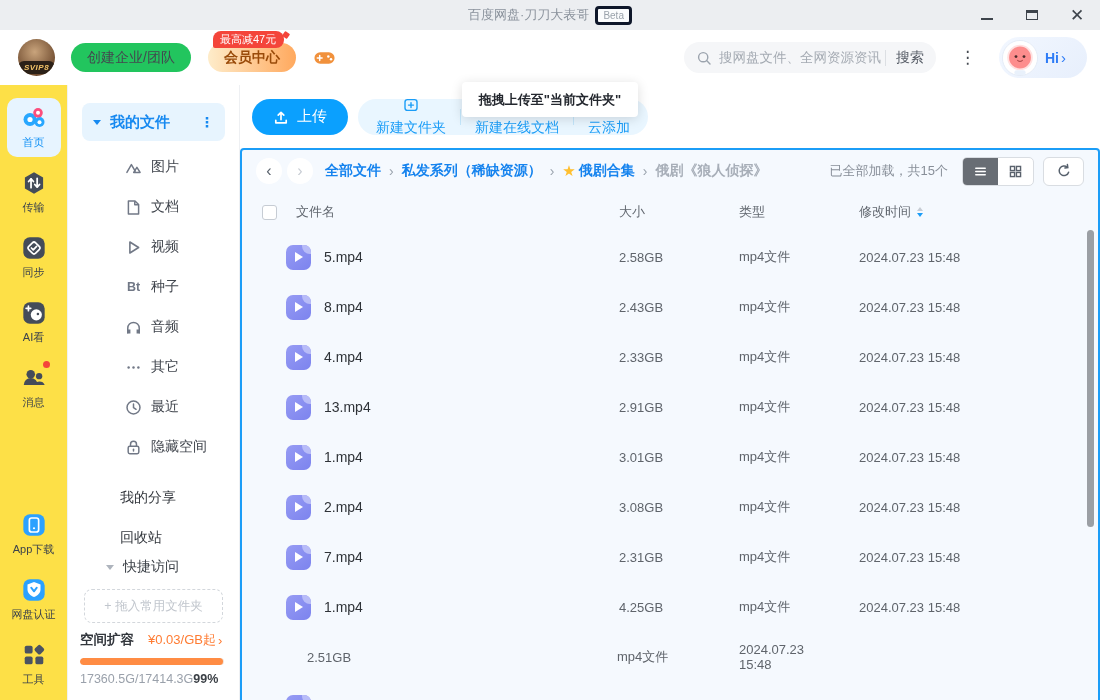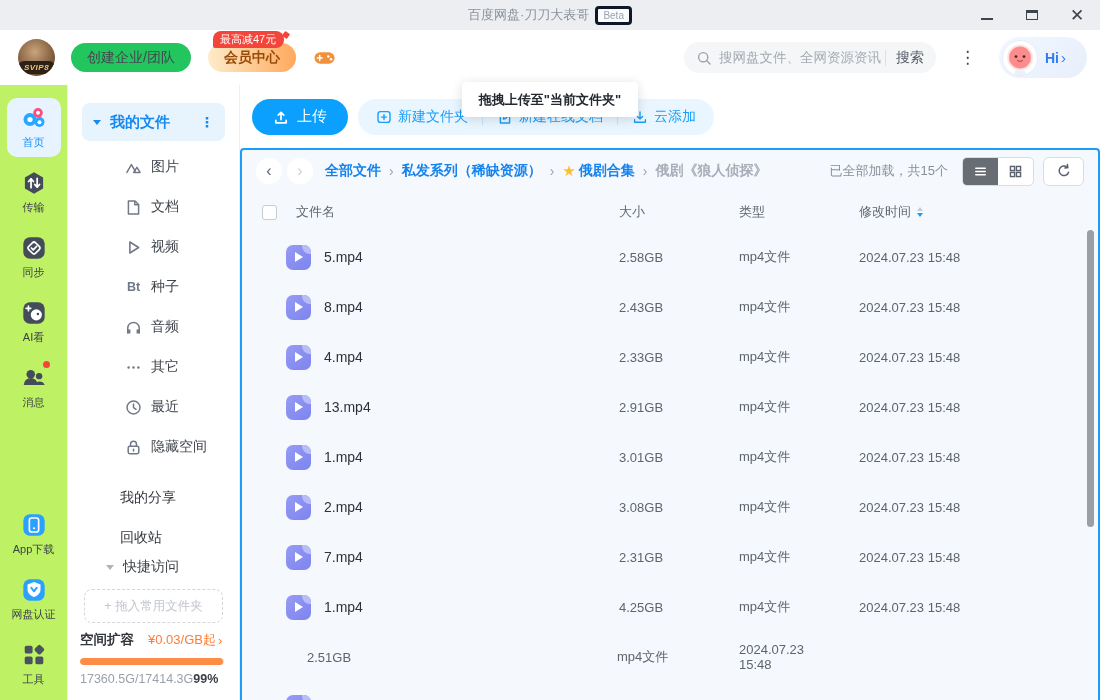--- a/index.html
+++ b/index.html
@@ -35,21 +35,21 @@
   .search-btn { font-size:14px; color:#565c66; white-space:nowrap; cursor:default; }
   .menu-dots { margin:0 23px; font-size:17px; color:#454a52; line-height:1; cursor:default; }
   .avatar-pill { width:88px; height:41px; margin-right:13px; border-radius:22px; background:linear-gradient(135deg,#f2f7ff,#e7effc); display:flex; align-items:center; padding-left:2px; }
   .hi { color:#2e7cf6; font-weight:bold; font-size:14px; margin-left:6px; }
   .hi-chev { color:#2e7cf6; font-size:15px; margin-left:2px; }
 
   
   .bodywrap { display:flex; height:615px; }
 
   
-  .rail { width:68px; border-right:1px solid #f0f1f4; display:flex; flex-direction:column; align-items:center; padding-top:13px; background:#bef264; }
+  .rail { width:68px; border-right:1px solid #f0f1f4; display:flex; flex-direction:column; align-items:center; padding-top:13px; background:#fde047; }
   .rail-item { position:relative; width:54px; border-radius:10px; display:flex; flex-direction:column; align-items:center; padding:6px 0 7px; margin-bottom:6px; gap:3px; cursor:default; }
   .rail-item.active { background:#e7f4ff; }
   .rail-item .rlbl { font-size:11px; color:#3c424b; white-space:nowrap; }
   .rail-item.active .rlbl { color:#1793f5; }
   .rail-icon { height:28px; display:flex; align-items:center; justify-content:center; }
   .rail-item .msg-dot { position:absolute; top:3px; right:11px; width:7px; height:7px; border-radius:50%; background:#f4453a; }
   .rail-spacer { flex:1; }
 
   
   .sidebar { width:172px; border-right:1px solid #eef0f3; position:relative; padding-top:18px; background:#fff; }
@@ -74,21 +74,21 @@
   .space-bar { margin-top:9px; height:7px; border-radius:4px; background:#f2e4da; overflow:hidden; }
   .space-fill { height:100%; border-radius:4px; background:#ff8c44; }
   .space-usage { margin-top:7px; font-size:12.5px; color:#9aa1ab; }
   .space-usage b { color:#3c4147; }
 
   
   .main { flex:1; position:relative; background:#fff; }
   .toolbar { height:63px; display:flex; align-items:center; padding-left:12px; }
   .upload-btn { height:36px; padding:0 21px; border-radius:18px; background:#0ba0fe; color:#fff; font-size:15px; display:flex; align-items:center; gap:8px; cursor:default; }
   .create-group { margin-left:10px; height:36px; background:#e9f6ff; border-radius:18px; display:flex; align-items:center; padding:0 18px; color:#1b9df7; font-size:14px; }
-  .group-item { display:flex; align-items:center; gap:6px; cursor:default; white-space:nowrap; }
+  .group-item { display:flex; align-items:center; gap:6px; cursor:default; white-space:nowrap;flex-direction:column; }
   .group-div { width:1px; height:16px; background:#c3e6fb; margin:0 14px; }
   .drag-tooltip { position:absolute; left:222px; top:-3px; width:176px; height:35px; background:#fff; border-radius:4px; box-shadow:0 2px 12px rgba(0,0,0,.14); display:flex; align-items:center; justify-content:center; font-size:13px; font-weight:600; color:#23272e; z-index:9; white-space:nowrap; }
 
   .panel { position:absolute; left:0; right:0; top:63px; bottom:-4px; background:#f5f9fe; border:2px solid #1b9df7; border-radius:4px 4px 0 0; }
   .crumbrow { height:42px; display:flex; align-items:center; padding:0 14px; }
   .nav-circ { width:26px; height:26px; border-radius:50%; background:#fff; display:flex; align-items:center; justify-content:center; color:#5c646e; font-size:16px; margin-right:5px; cursor:default; }
   .nav-circ.disabled { color:#c8cdd4; }
   .crumbs { display:flex; align-items:center; margin-left:7px; font-size:14px; font-weight:600; white-space:nowrap; }
   .crumb { color:#1583ee; display:flex; align-items:center; cursor:default; }
   .crumb.current { color:#a7aeb8; }

